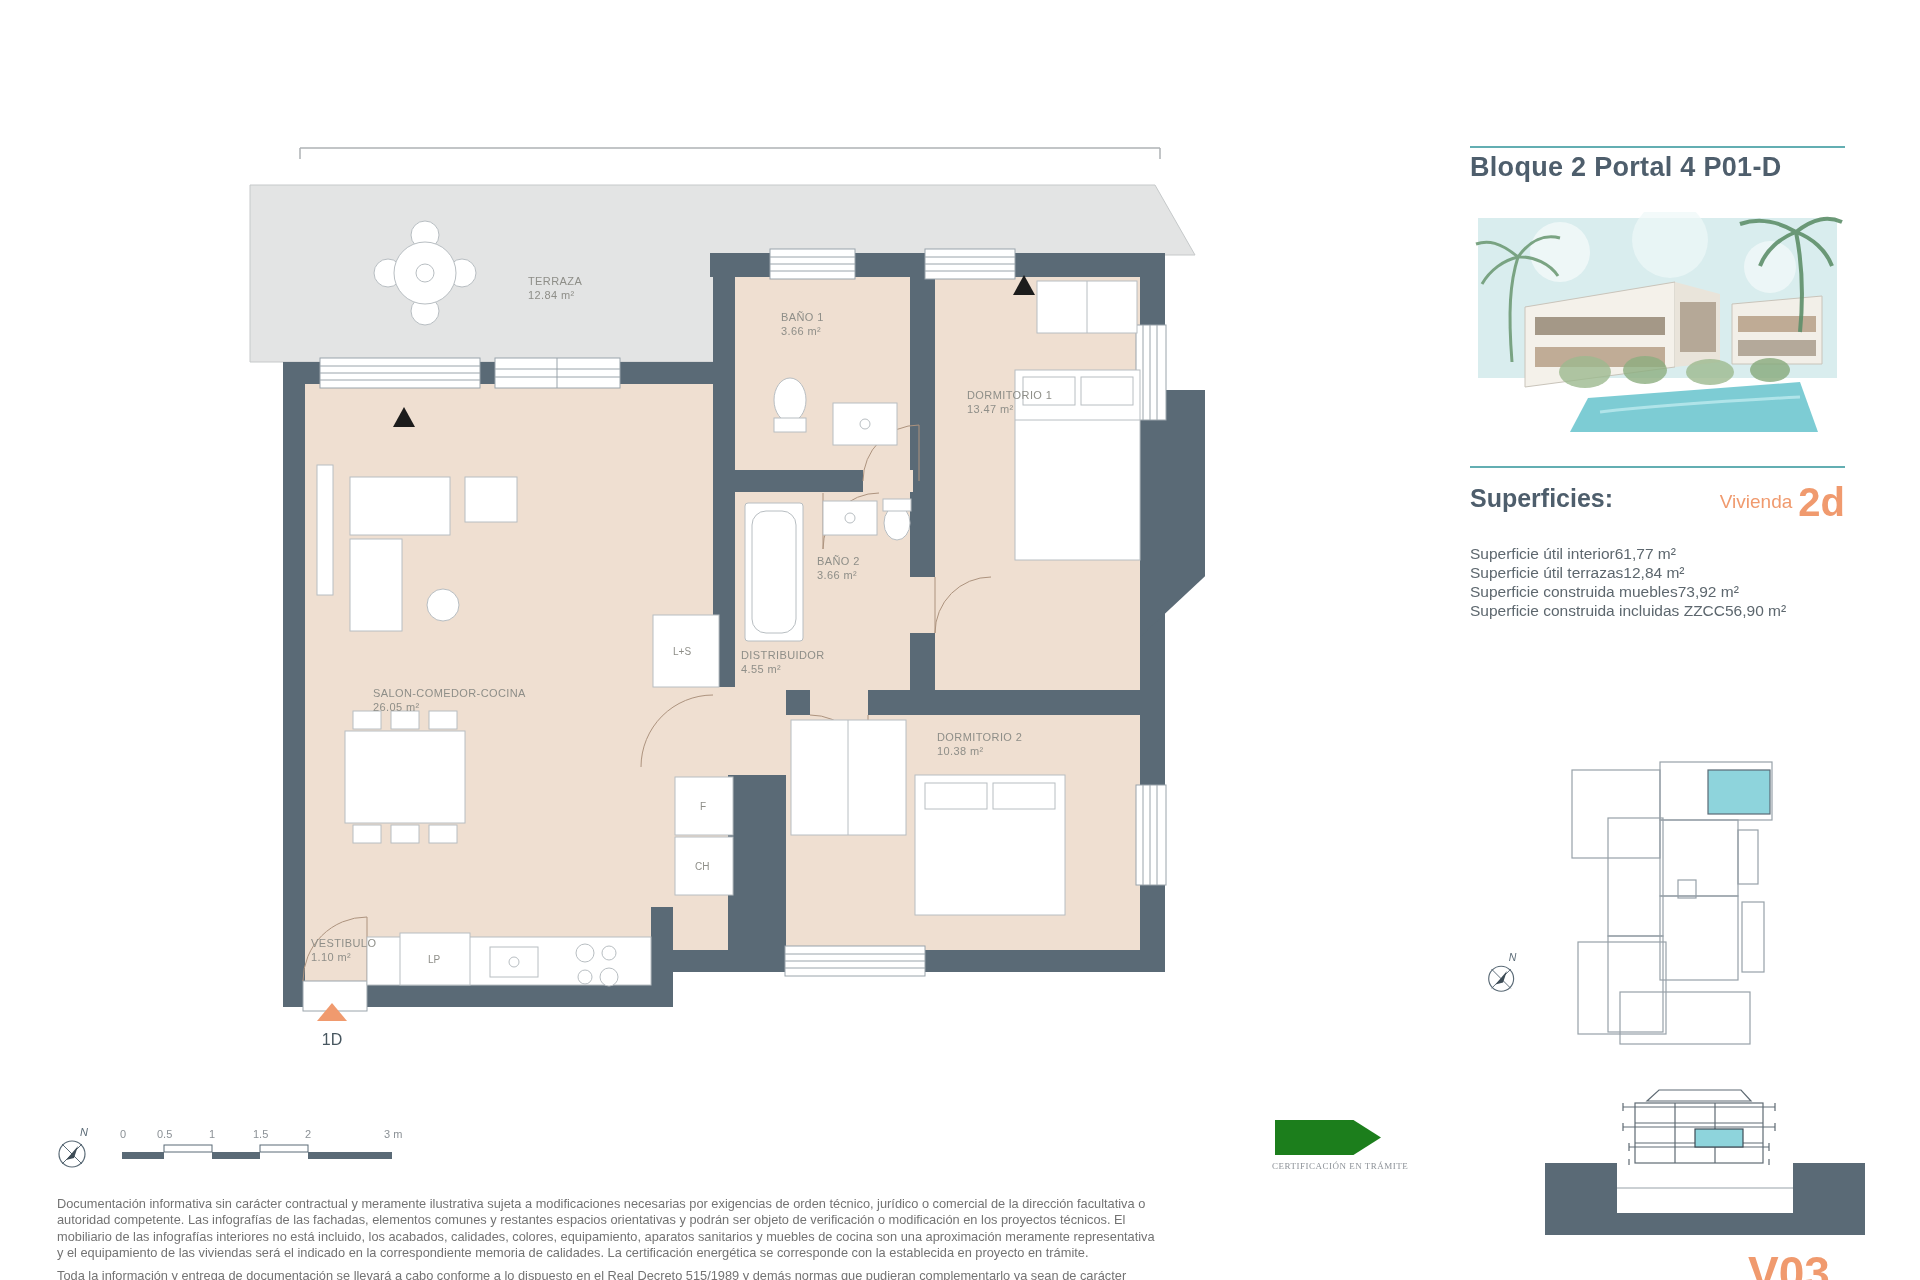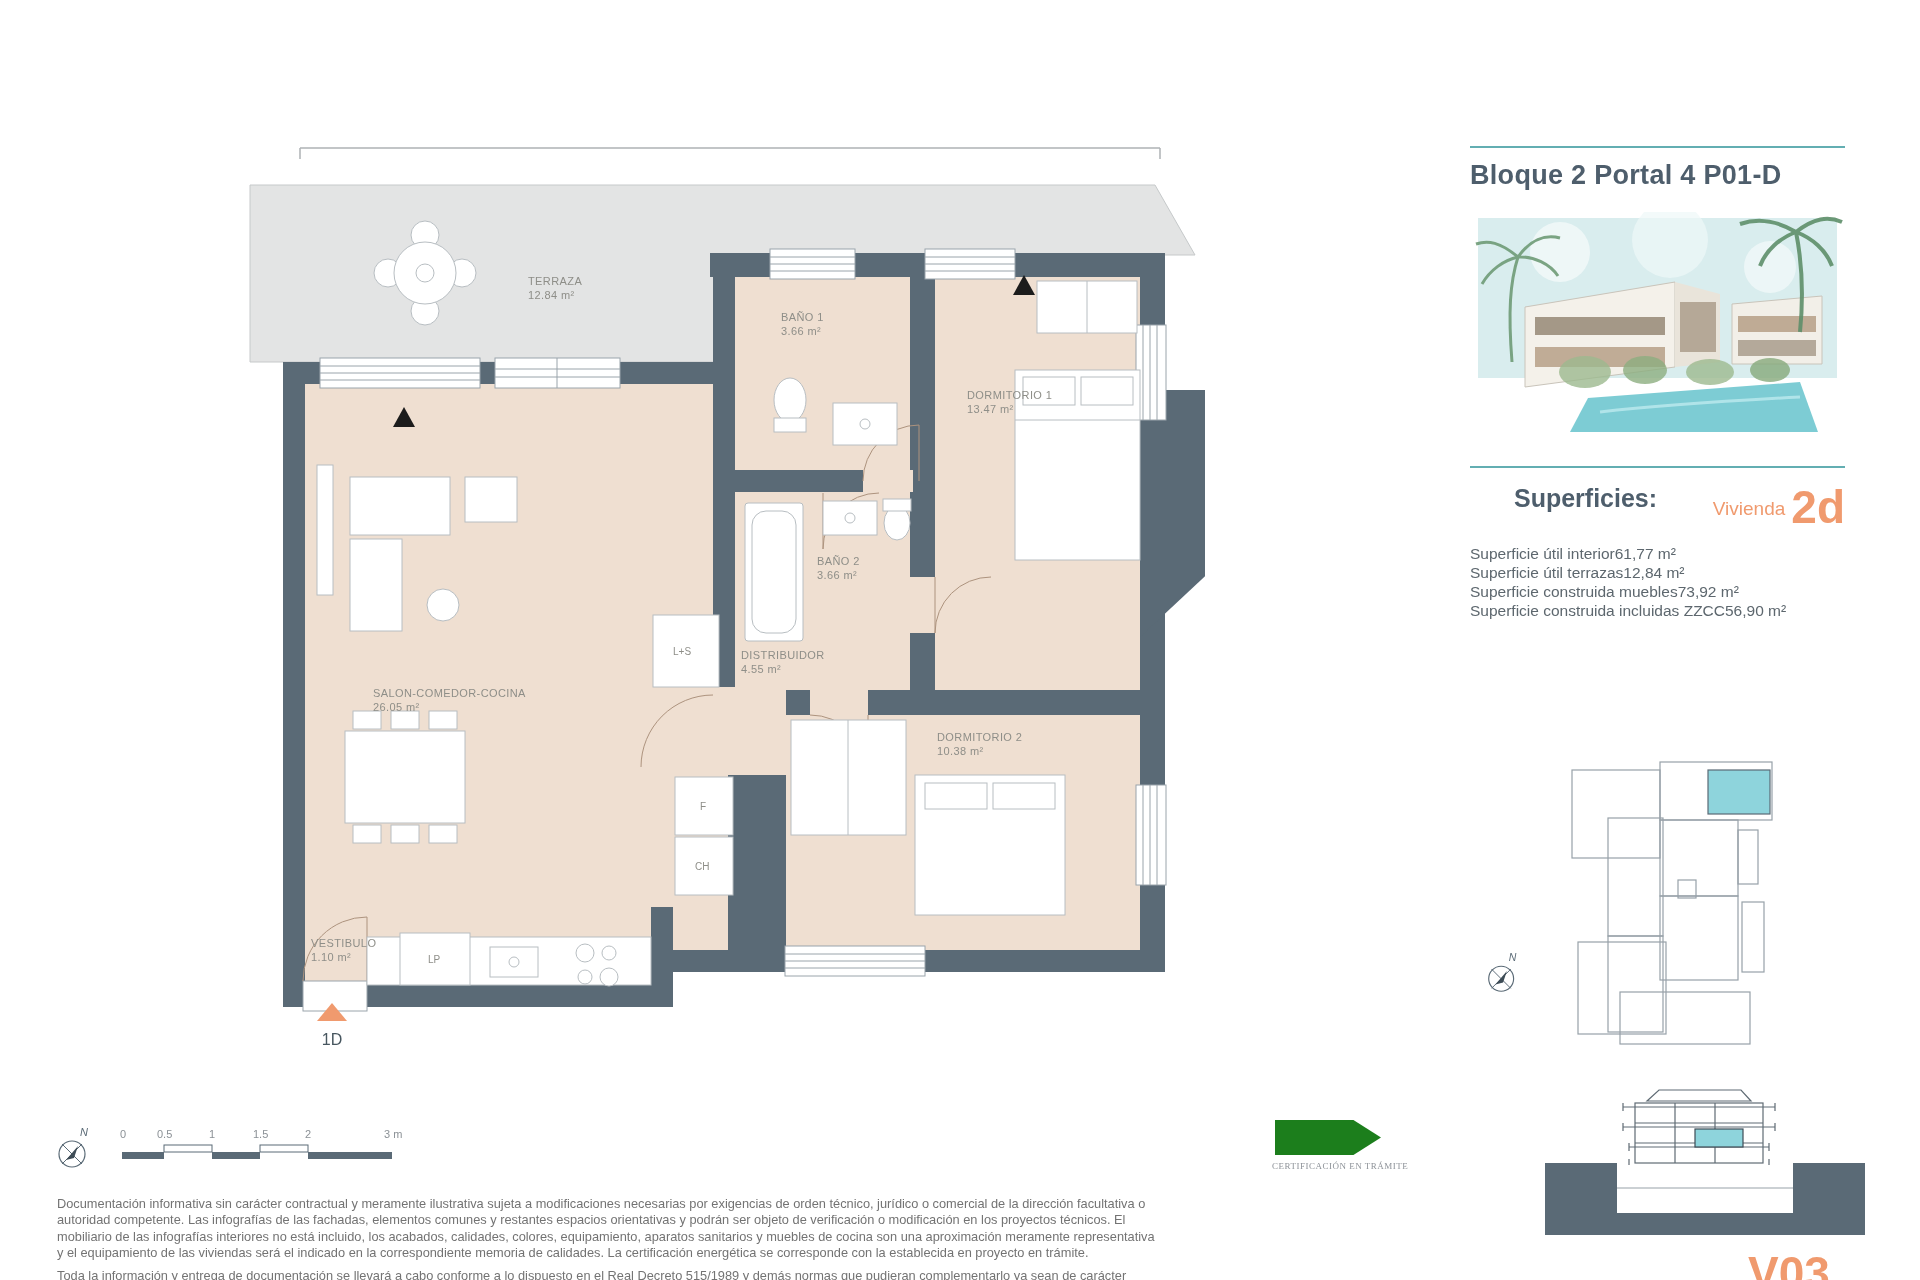--- a/index.html
+++ b/index.html
@@ -1,25 +1,25 @@
 <!DOCTYPE html>
 <html><head>
 <meta charset="utf-8">
 <style>
   html,body{margin:0;padding:0;background:#fff;}
   .page{position:relative;width:1920px;height:1280px;background:#ffffff;overflow:hidden;
         font-family:"Liberation Sans",sans-serif;color:#54585b;}
   .abs{position:absolute;}
   
   .rule{position:absolute;height:2px;background:#63aeb2;width:375px;left:1470px;}
-  .title{position:absolute;left:1470px;top:160px;font-size:27px;font-weight:bold;color:#4e5e6c;letter-spacing:.3px;}
-  .sup-head{position:absolute;left:1470px;top:484px;font-size:25px;font-weight:bold;color:#4e5e6c;margin-left:44px;}
+  .title{position:absolute;left:1470px;top:152px;font-size:27px;font-weight:bold;color:#4e5e6c;letter-spacing:.3px;}
+  .sup-head{position:absolute;left:1470px;top:484px;font-size:25px;font-weight:bold;color:#4e5e6c;}
   .vivienda{position:absolute;left:1470px;top:480px;width:375px;text-align:right;color:#f09a6e;}
   .vivienda .lbl{font-size:19px;vertical-align:8px;margin-right:6px;}
-  .vivienda .code{font-size:46px;font-weight:bold;}
+  .vivienda .code{font-size:40px;font-weight:bold;}
   .sup-rows{position:absolute;left:1470px;top:544px;width:375px;font-size:15.5px;color:#5d676e;}
   .sup-row{display:flex;justify-content:flex-start;line-height:19px;}
   .sup-row .val{white-space:nowrap;}
   
   .disc{position:absolute;left:57px;width:1098px;font-size:12.8px;line-height:16.4px;color:#737373;}
   
   .cert-arrow{position:absolute;left:1275px;top:1120px;width:106px;height:35px;background:#1c7e1c;
               clip-path:polygon(0 0,74% 0,100% 50%,74% 100%,0 100%);}
   .cert-label{position:absolute;left:1272px;top:1161px;font-size:9px;letter-spacing:.5px;color:#8d9298;font-family:Liberation Serif, serif;}
   .v03{position:absolute;left:1748px;top:1246px;font-size:46px;font-weight:bold;color:#f09a6e;}

